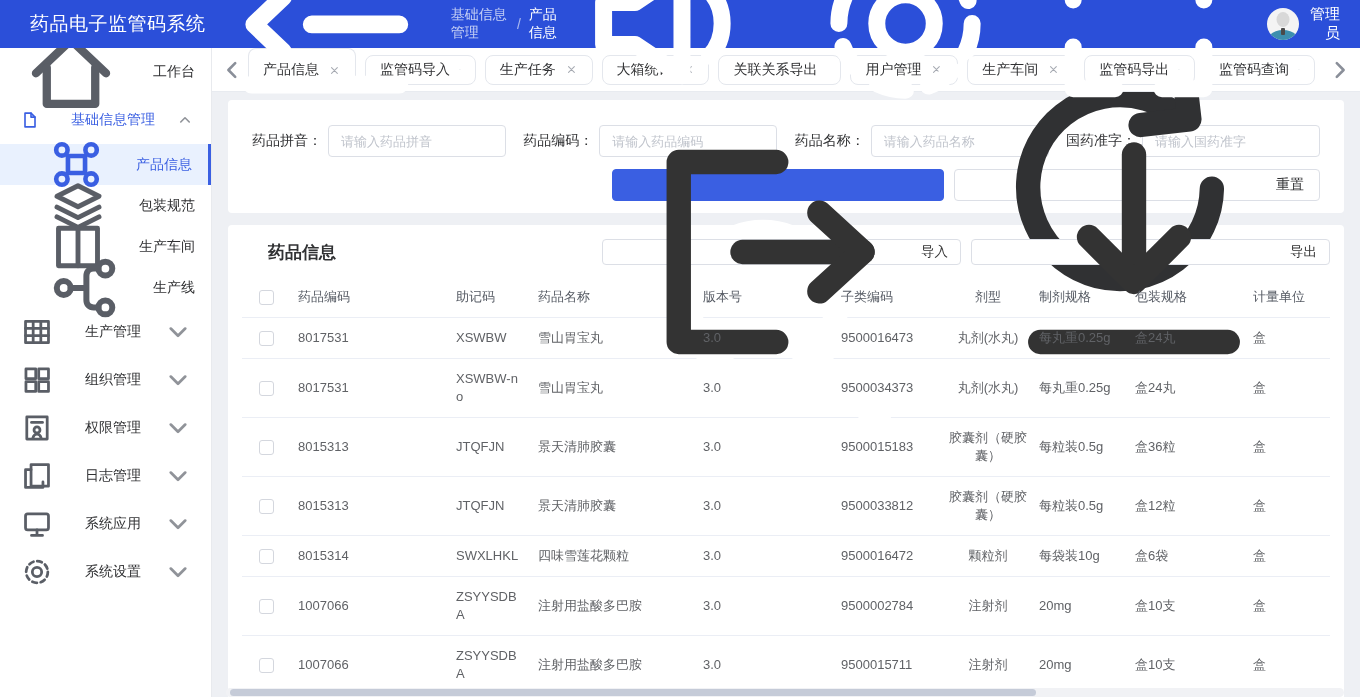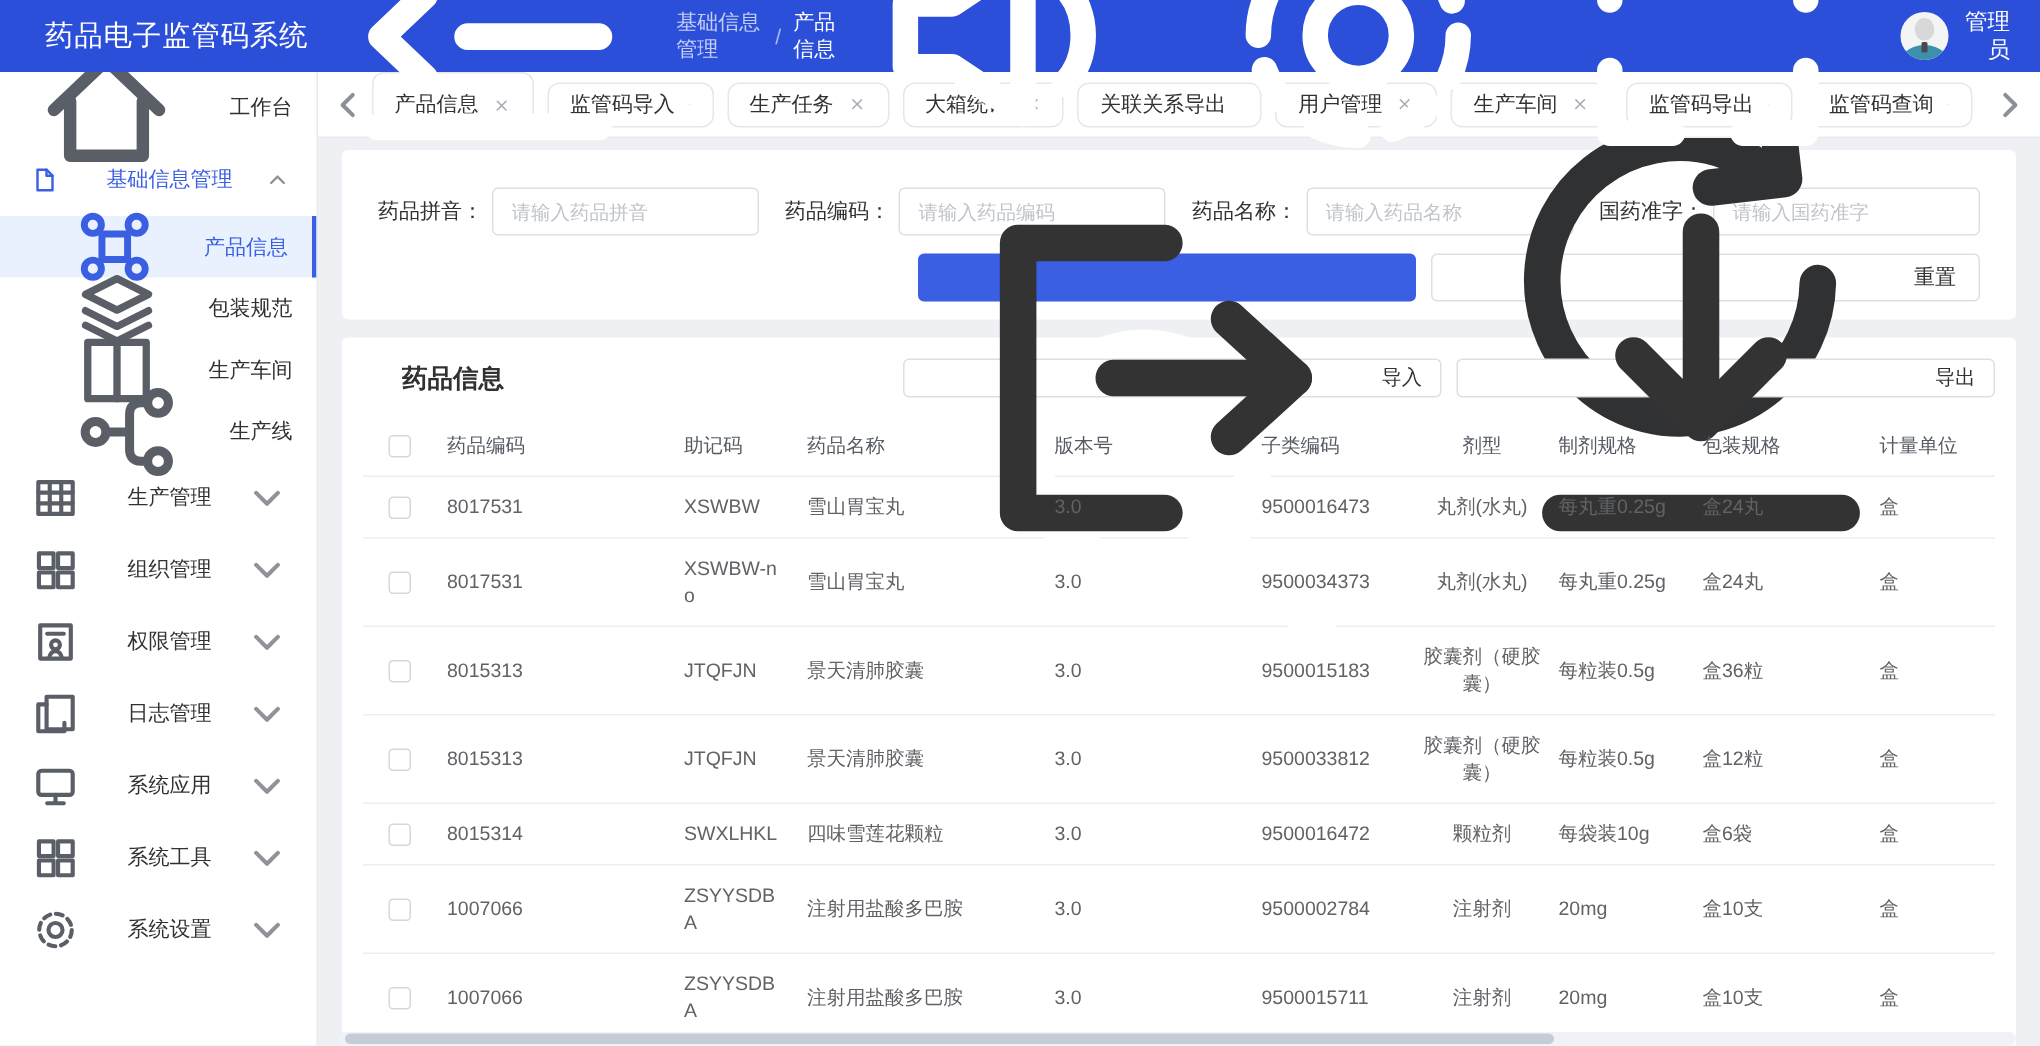--- a/index.html
+++ b/index.html
@@ -254,36 +254,20 @@
       </span>
     </div>
     <div class="menu-item level1">
       <span class="mi-icon">
         <svg viewBox="0 0 16 16" fill="none" stroke="currentColor" stroke-width="1.3" stroke-linecap="round" stroke-linejoin="round" style="width:100%;height:100%;display:block">
           <rect x="2.6" y="3.2" width="10.8" height="7.6" rx="1"></rect>
           <path d="M8 10.8v2.4M5.4 13.4h5.2"></path>
         </svg>
       </span>
       <span class="mi-label">系统应用</span>
-      <span class="mi-arrow">
-        <svg viewBox="0 0 16 16" fill="none" stroke="currentColor" stroke-width="1.3" stroke-linecap="round" stroke-linejoin="round" style="width:100%;height:100%;display:block">
-          <path d="M4.6 6.4 8 9.8l3.4-3.4"></path>
-        </svg>
-      </span>
-    </div>
-    <div class="menu-item level1">
-      <span class="mi-icon">
-        <svg viewBox="0 0 16 16" fill="none" stroke="currentColor" stroke-width="1.3" stroke-linecap="round" stroke-linejoin="round" style="width:100%;height:100%;display:block">
-          <rect x="2.8" y="2.8" width="4.6" height="4.6"></rect>
-          <rect x="8.8" y="2.8" width="4.6" height="4.6"></rect>
-          <rect x="2.8" y="8.8" width="4.6" height="4.6"></rect>
-          <rect x="8.8" y="8.8" width="4.6" height="4.6"></rect>
-        </svg>
-      </span>
-      <span class="mi-label">系统工具</span>
       <span class="mi-arrow">
         <svg viewBox="0 0 16 16" fill="none" stroke="currentColor" stroke-width="1.3" stroke-linecap="round" stroke-linejoin="round" style="width:100%;height:100%;display:block">
           <path d="M4.6 6.4 8 9.8l3.4-3.4"></path>
         </svg>
       </span>
     </div>
     <div class="menu-item level1">
       <span class="mi-icon">
         <svg viewBox="0 0 16 16" fill="none" stroke="currentColor" stroke-width="1.3" stroke-linecap="round" stroke-linejoin="round" style="width:100%;height:100%;display:block">
           <circle cx="8" cy="8" r="2.2"></circle>

